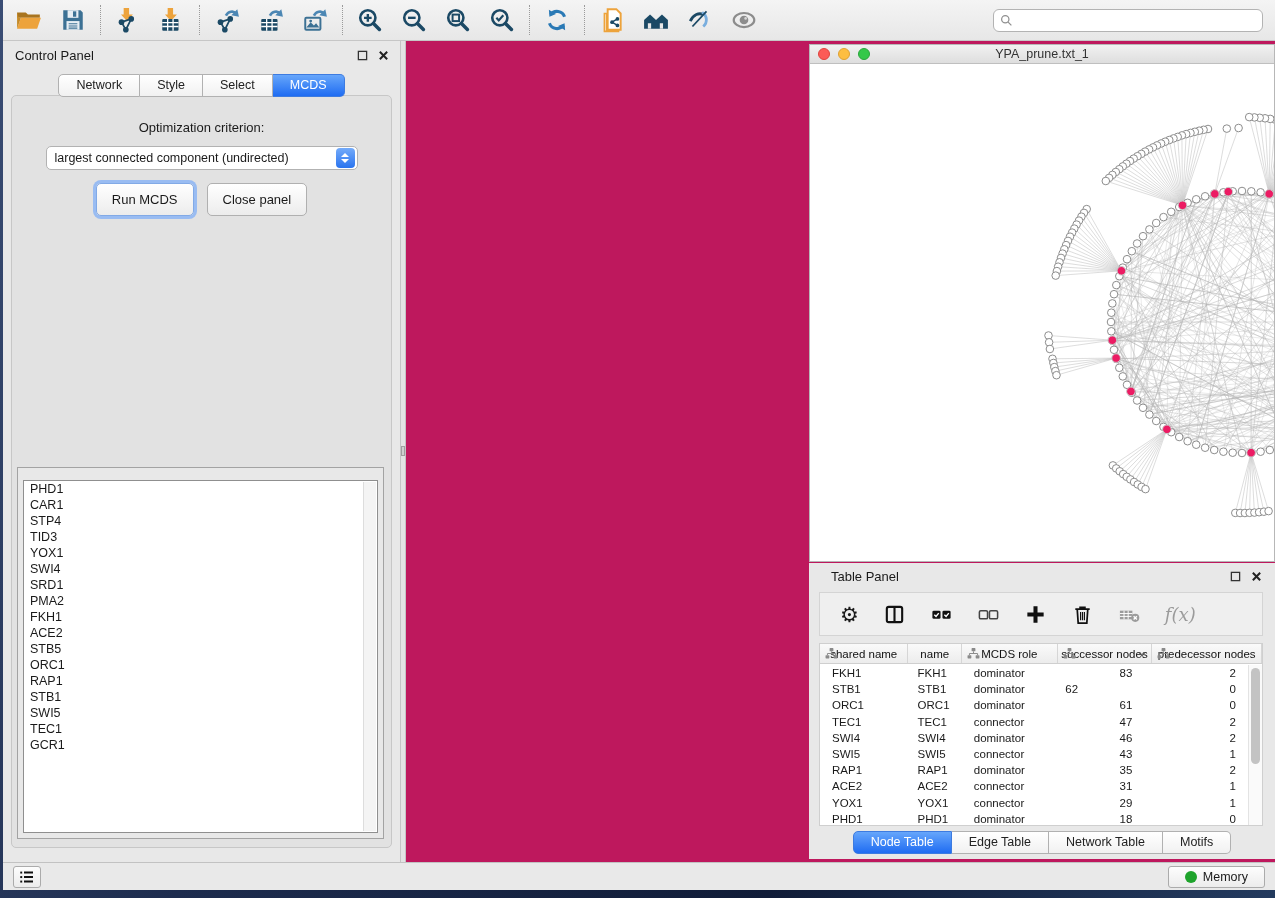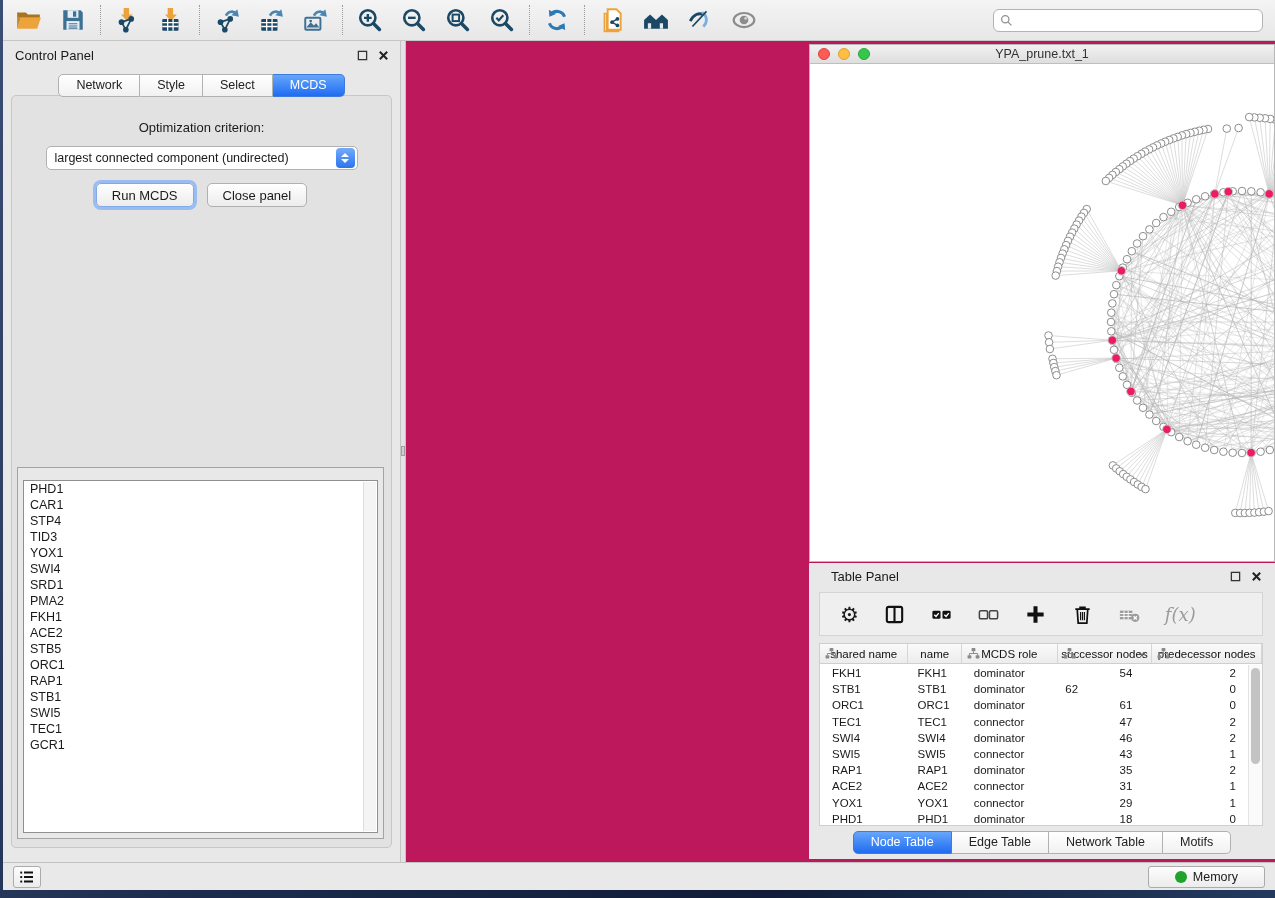--- a/index.html
+++ b/index.html
@@ -38,21 +38,21 @@
   .select { margin:11px auto 0; width:312px; height:24px; background:#fff; border:1px solid #b2b2b2;
     border-radius:5px; display:flex; align-items:center; }
   .select-value { flex:1; font-size:12.5px; padding:0 8px; white-space:nowrap; }
   .stepper { width:19px; height:20px; margin:2px; border-radius:4px;
     background:linear-gradient(#74abfa,#2a74ef); display:flex; flex-direction:column;
     align-items:center; justify-content:center; gap:2px; }
   .stepper i { width:0; height:0; border-left:4px solid transparent; border-right:4px solid transparent; }
   .stepper .up { border-bottom:4px solid #fff; }
   .stepper .dn { border-top:4px solid #fff; }
   .btn-row { margin-top:13px; display:flex; justify-content:center; gap:13px; }
-  .push-btn { height:24px; padding:0 15px; font-size:13px; color:#1a1a1a;
+  .push-btn { height:33px; padding:0 15px; font-size:13px; color:#1a1a1a;
     background:linear-gradient(#ffffff,#ececec); border:1px solid #b0b0b0; border-radius:5px; }
   .push-btn.focused { border-color:#82aae6; box-shadow:0 0 0 3px rgba(92,157,255,.55); }
   .result-group { position:absolute; left:14px; right:16px; top:426px; height:372px;
     border:1px solid #a3a3a3; background:#e8e8e8; }
   .result-legend { position:absolute; top:-8px; left:7px; background:#e8e8e8; padding:0 4px; font-size:13px;margin-top:20px; }
   .result-list { position:absolute; left:5px; right:5px; top:12px; bottom:5px;
     background:#fff; border:1px solid #8f8f8f; overflow:hidden; }
   .result-scroll { position:absolute; top:1px; bottom:1px; right:1px; width:13px;
     background:#f4f4f4; border-left:1px solid #ddd; }
   .result-item { font-size:12.5px; line-height:16px; padding-left:6px; }
@@ -99,21 +99,21 @@
   .tbl-scroll { position:absolute; top:21px; right:0; bottom:0; width:14px;
     background:#fafafa; border-left:1px solid #e3e3e3; }
   .tbl-thumb { position:absolute; top:3px; left:2px; width:9px; height:96px; background:#c3c3c3; border-radius:5px; }
   .tp-tabs { position:absolute; bottom:5px; left:0; right:0; display:flex; justify-content:center; }
 
   
   .statusbar { position:absolute; left:0; right:0; bottom:0; height:28px; background:#e9e9e9;
     border-top:1px solid #c2c2c2; display:flex; align-items:center; padding:0 10px; }
   .list-btn { width:28px; height:22px; border:1px solid #ababab; border-radius:3px;
     background:linear-gradient(#fdfdfd,#ececec); display:flex; align-items:center; justify-content:center; }
-  .mem-btn { margin-left:auto; height:22px; padding:0 26px; border:1px solid #ababab; border-radius:3px;
+  .mem-btn { margin-left:auto; height:22px; padding:0 16px; border:1px solid #ababab; border-radius:3px;
     background:linear-gradient(#fdfdfd,#ececec); display:flex; align-items:center; gap:6px; font-size:12.5px; }
   .mem-dot { width:12px; height:12px; border-radius:50%; background:#1ea32b; }
 </style>
 </head>
 <body>
 
 <div class="screen">
   <div class="app">
 
     <div class="toolbar">
@@ -1234,21 +1234,21 @@
                 </svg>
                 <span>predecessor nodes</span>
               </div>
               <div class="th" style="flex: 1 1 0%; border-right: none;"></div>
             </div>
           <div class="tbl-body" id="tbl-body">
               <div class="tr">
                 <div class="td" style="width: 137px; text-align: left;">FKH1</div>
                 <div class="td" style="width: 83px; text-align: left;">FKH1</div>
                 <div class="td" style="width: 148px; text-align: left;">dominator</div>
-                <div class="td" style="width: 147px; text-align: right;">54</div>
+                <div class="td" style="width: 147px; text-align: right;">83</div>
                 <div class="td" style="width: 170px; text-align: right;">2</div>
               </div>
               <div class="tr">
                 <div class="td" style="width: 137px; text-align: left;">STB1</div>
                 <div class="td" style="width: 83px; text-align: left;">STB1</div>
                 <div class="td" style="width: 148px; text-align: left;">dominator</div>
                 <div class="td" style="width: 147px; text-align: left;">62</div>
                 <div class="td" style="width: 170px; text-align: right;">0</div>
               </div>
               <div class="tr">

